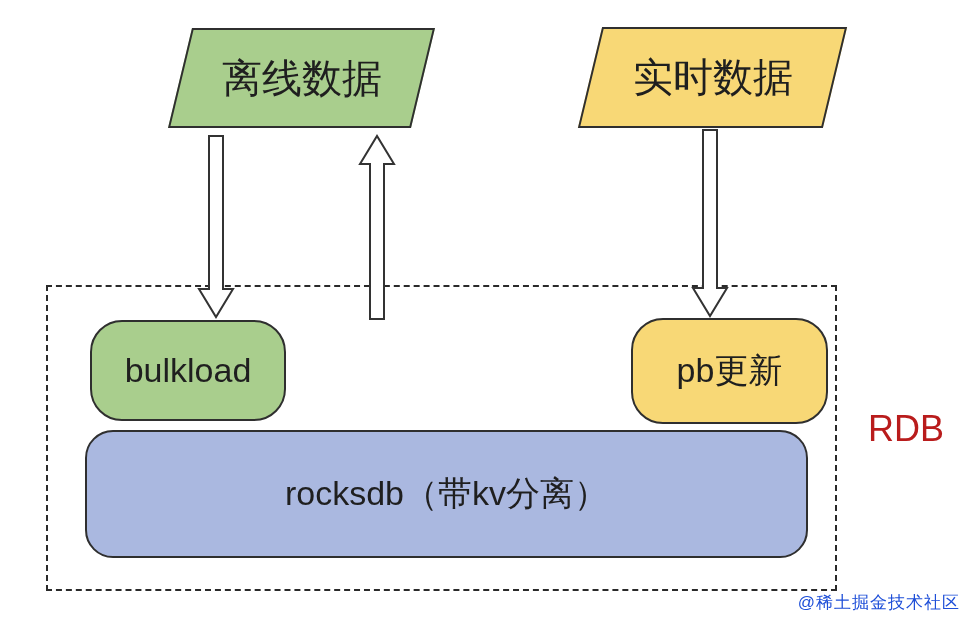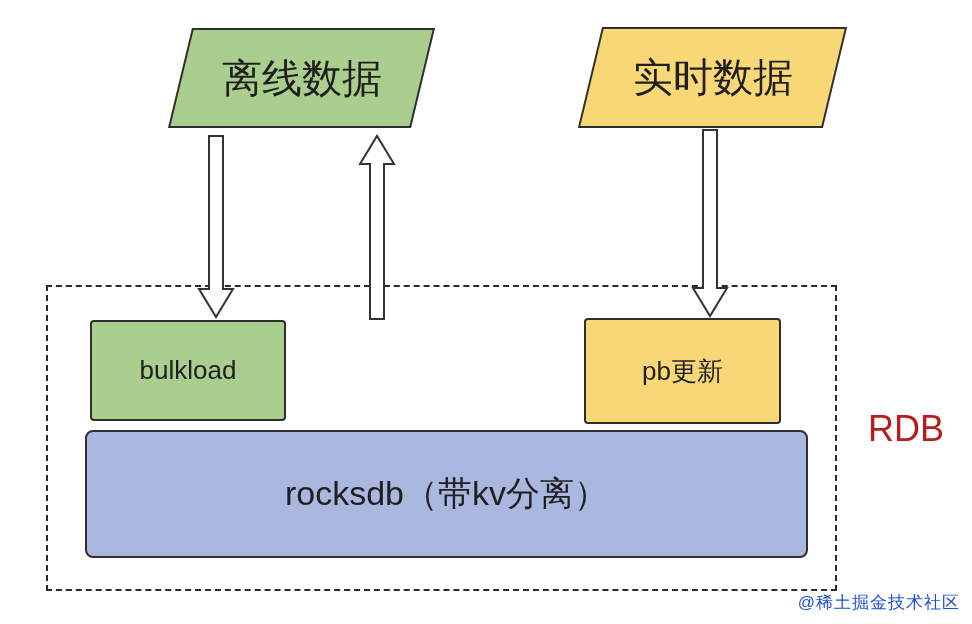--- a/index.html
+++ b/index.html
@@ -44,33 +44,33 @@
     box-sizing: border-box;
   }
   
   .box {
     position: absolute;
     display: flex;
     align-items: center;
     justify-content: center;
     border: 2px solid #2f2f2f;
     box-sizing: border-box;
-    border-radius: 4px;
-    font-size: 26px;
+    border-radius: 32px;
+    font-size: 34px;
     color: #1f1f1f;
   }
   .box-green { background: #a9ce8d; }
   .box-yellow { background: #f8d876; }
   .box-blue { background: #aab8e0; }
   .box-bulkload { left: 90px;  top: 320px; width: 196px; height: 101px; }
   .box-snapshot { left: 313px; top: 320px; width: 195px; height: 100px; }
-  .box-pb       { left: 584px; top: 318px; width: 197px; height: 106px; }
+  .box-pb       { left: 631px; top: 318px; width: 197px; height: 106px; }
   .box-rocksdb  {
     left: 85px; top: 430px; width: 723px; height: 128px;
-    border-radius: 8px;
+    border-radius: 28px;
     font-size: 34px;
   }
   
   .rdb-label {
     position: absolute;
     left: 868px; top: 408px;
     font-size: 36px;
     color: #b91c1c;
   }
   .watermark {

